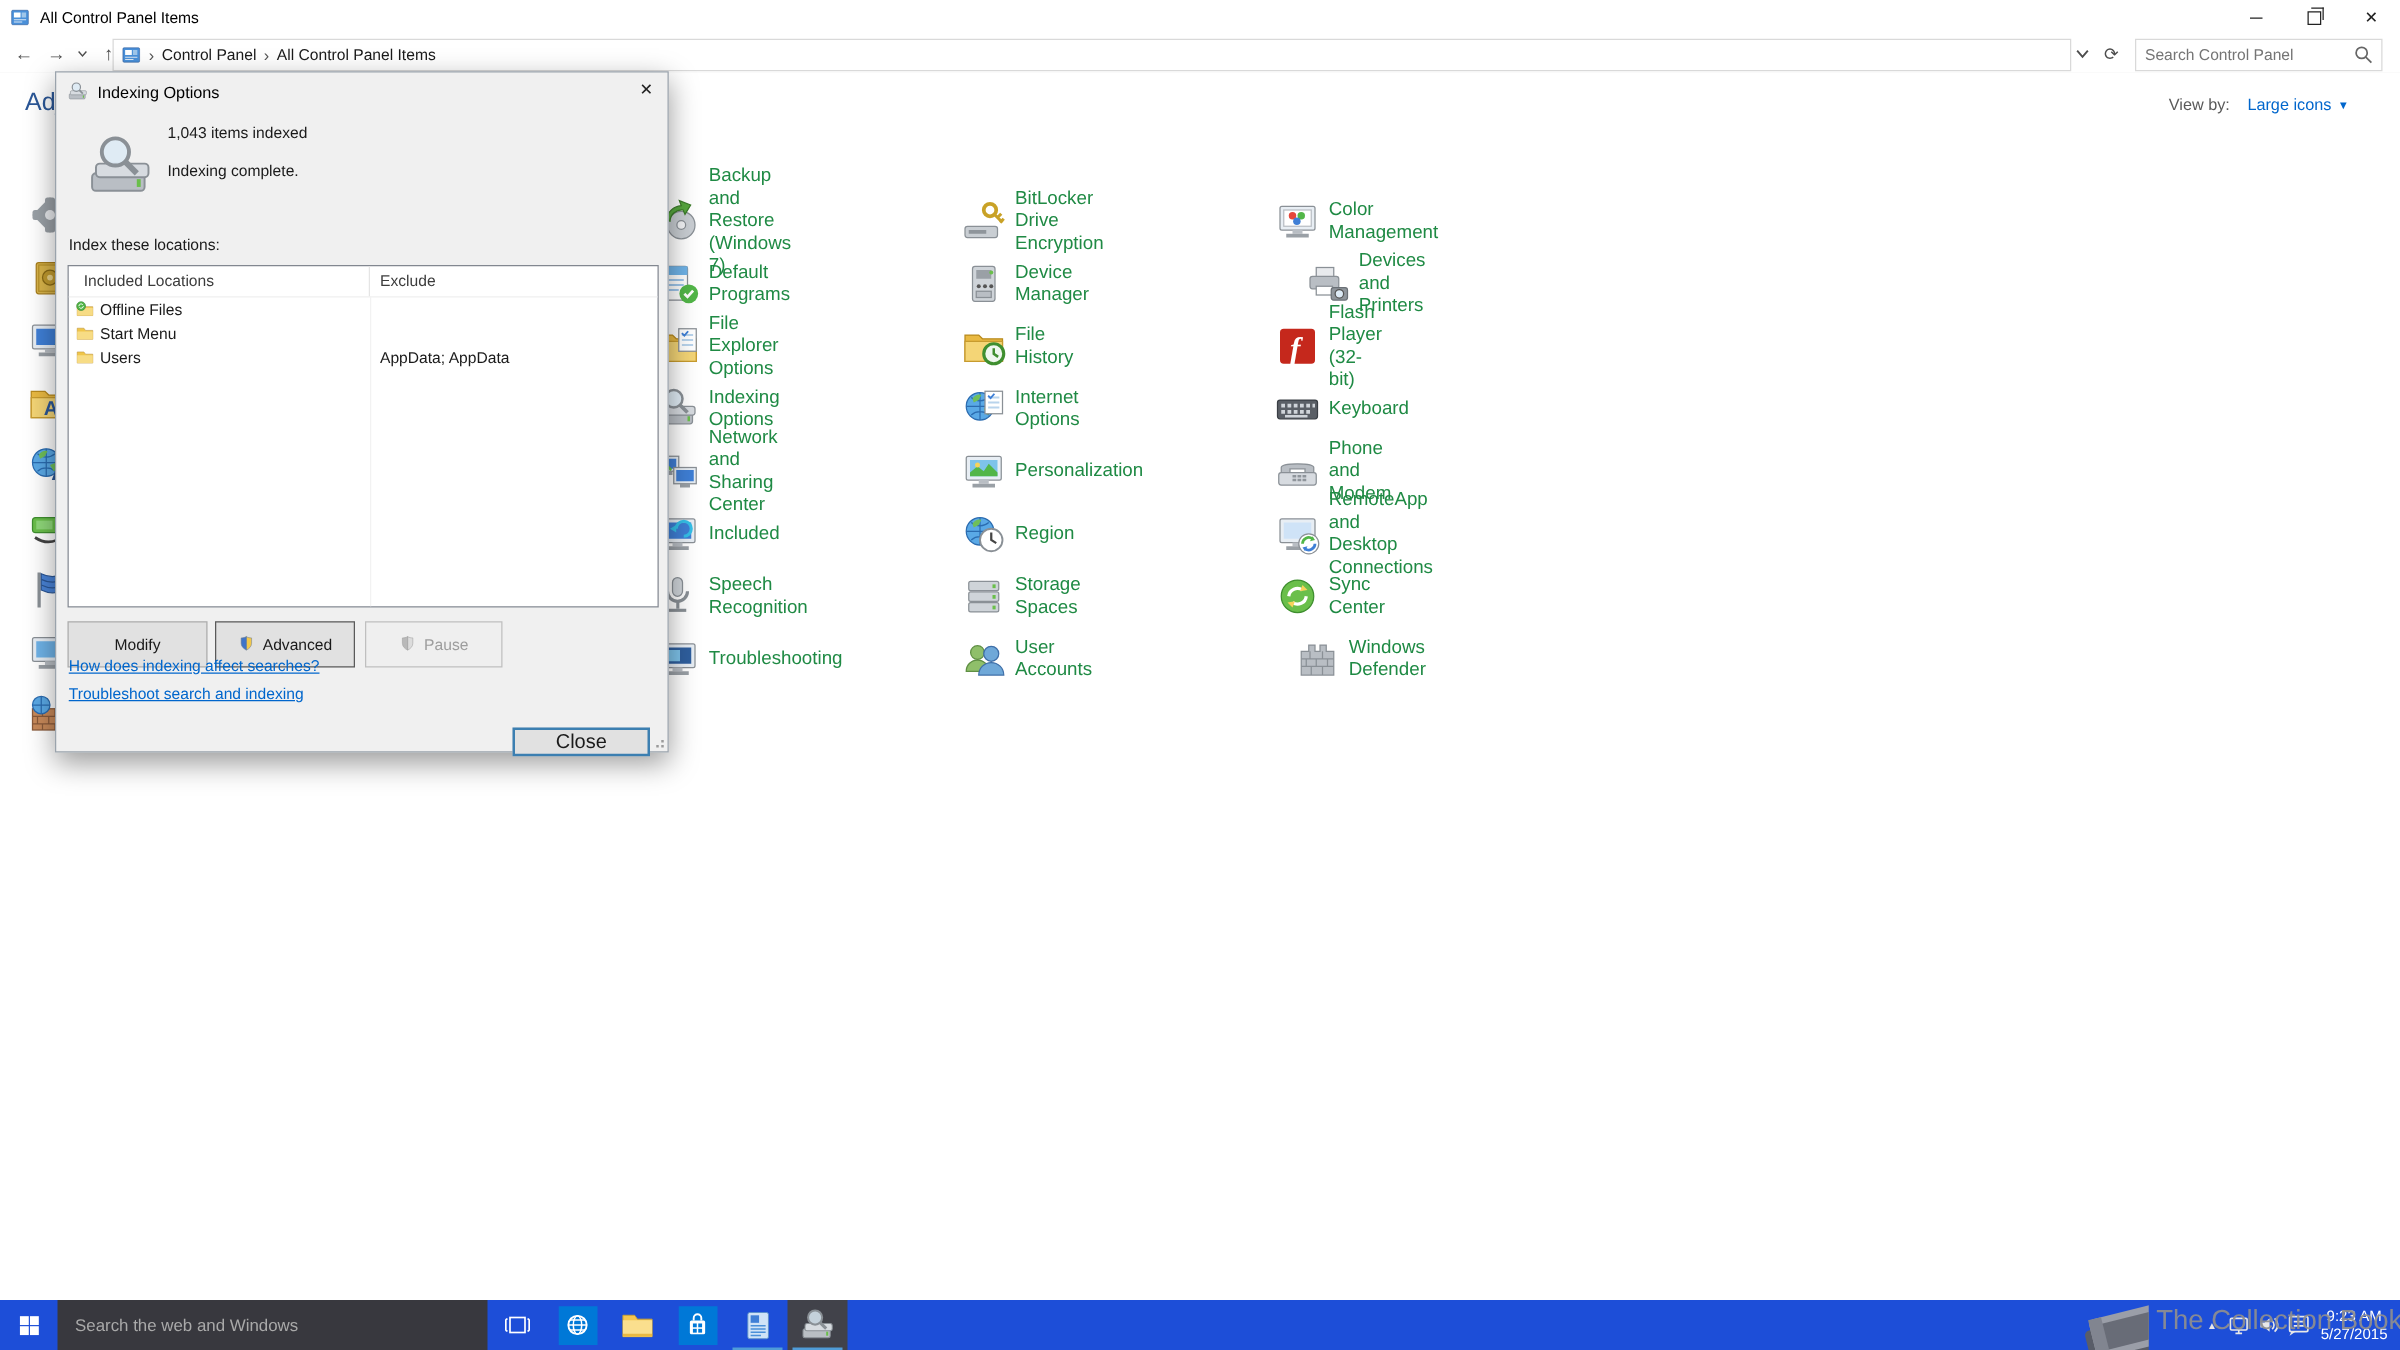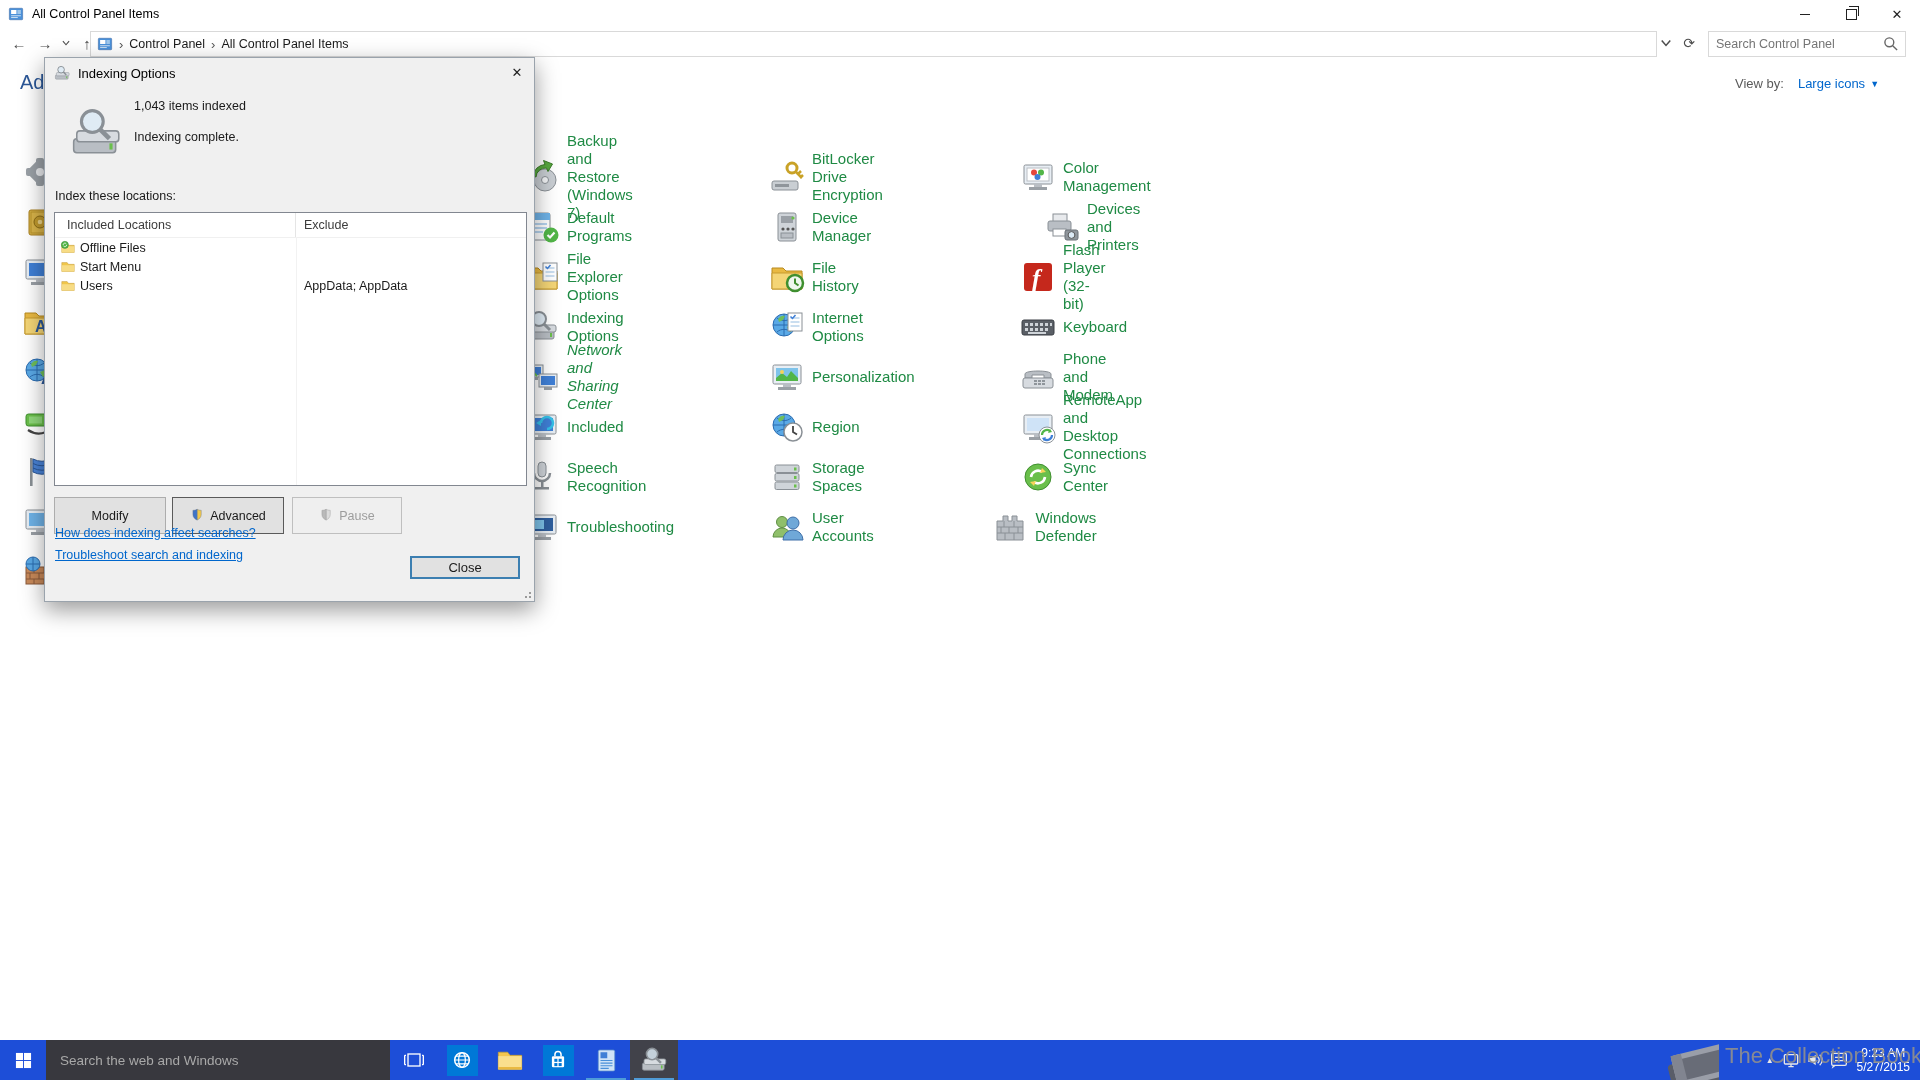--- a/index.html
+++ b/index.html
@@ -56,21 +56,21 @@
   .lb-head .c2{flex:1;display:flex;align-items:center;padding-left:8px;}
   .lb-row{display:flex;height:19px;align-items:center;}
   .lb-row .c1{width:241px;display:flex;align-items:center;padding-left:5px;box-sizing:border-box;}
   .lb-row .c1 .fic{width:16px;height:16px;margin-right:4px;position:relative;flex:0 0 16px;}
   .lb-row .c2{flex:1;padding-left:8px;}
   .lb-col-divider{position:absolute;left:241px;top:24px;bottom:0;width:1px;background:#f2f2f2;}
   .dlg-btn{position:absolute;height:37px;background:#e1e1e1;border:1px solid #adadad;display:flex;align-items:center;justify-content:center;font-size:12.5px;color:#1a1a1a;cursor:pointer;box-sizing:border-box;}
   .dlg-btn.disabled{color:#9d9d9d;border-color:#bfbfbf;background:#efefef;cursor:default;}
   .dlg-btn .sh{width:15px;height:15px;margin-right:5px;}
   .dlg-link{position:absolute;left:10px;color:#0066cc;text-decoration:underline;cursor:pointer;white-space:nowrap;}
-  .close-btn{position:absolute;left:365px;top:498px;width:110px;height:23px;background:#e1e1e1;border:2px solid #3c7fb1;display:flex;align-items:center;justify-content:center;font-size:13px;cursor:pointer;box-sizing:border-box;}
+  .close-btn{position:absolute;left:365px;top:524px;width:110px;height:23px;background:#e1e1e1;border:2px solid #3c7fb1;display:flex;align-items:center;justify-content:center;font-size:16px;cursor:pointer;box-sizing:border-box;}
   .grip{position:absolute;right:3px;bottom:3px;width:10px;height:10px;}
   .grip i{position:absolute;width:2px;height:2px;background:#9a9a9a;}
 
   
   .taskbar{position:absolute;left:0;top:1040px;width:1920px;height:40px;background:#1d4ed8;display:flex;align-items:stretch;z-index:15;}
   .tb-start{width:46px;display:flex;align-items:center;justify-content:center;cursor:pointer;}
   .tb-search{width:344px;background:#38383e;display:flex;align-items:center;}
   .tb-search input{background:transparent;border:none;outline:none;color:#c8c8c8;font-size:13.5px;padding-left:14px;width:100%;font-family:inherit;}
   .tb-search input::placeholder{color:#a9a9a9;}
   .tb-btn{width:48px;position:relative;display:flex;align-items:center;justify-content:center;cursor:pointer;}
@@ -390,21 +390,21 @@
                   <rect x="10" y="19" width="3" height="3"></rect>
                   <rect x="15" y="19" width="3" height="3"></rect>
                   <rect x="20" y="19" width="3" height="3"></rect>
                   <rect x="25" y="19" width="3" height="3"></rect>
                   <rect x="8" y="23" width="18" height="2"></rect>
                 </g>
               </svg>
             </span>
                       <span class="cp-label">Keyboard</span>
           </div>
-          <div class="cp-cell" style="left: 0px; top: 200px; font-style: italic;">
+          <div class="cp-cell" style="left: 0px; top: 200px;">
             <span class="ic">
               <svg width="100%" height="100%" viewBox="0 0 36 36" style="display:block">
                 <rect x="2" y="6" width="17" height="12" fill="#e8eef4" stroke="#8a9096"></rect>
                 <rect x="4" y="8" width="13" height="8" fill="#3f7fd6"></rect>
                 <path d="M7 18h7v3H7z" fill="#9aa0a6"></path>
                 <rect x="15" y="15" width="18" height="13" fill="#e8eef4" stroke="#8a9096"></rect>
                 <rect x="17" y="17" width="14" height="9" fill="#3f7fd6"></rect>
                 <path d="M20 28h8v3h-8z" fill="#9aa0a6"></path>
                 <path d="M8 12l5 5" stroke="#6abf4b" stroke-width="2"></path>
               </svg>
@@ -537,21 +537,21 @@
             <span class="ic">
               <svg width="100%" height="100%" viewBox="0 0 36 36" style="display:block">
                 <circle cx="13" cy="13" r="5.5" fill="#8fbf6a" stroke="#5f8f44"></circle>
                 <path d="M4 28a9 9 0 0 1 18 0z" fill="#8fbf6a" stroke="#5f8f44"></path>
                 <circle cx="24" cy="14" r="6" fill="#6fa8d8" stroke="#3f6fa8"></circle>
                 <path d="M14 31a10 10 0 0 1 20 0z" fill="#6fa8d8" stroke="#3f6fa8"></path>
               </svg>
             </span>
                       <span class="cp-label">User Accounts</span>
           </div>
-          <div class="cp-cell" style="left: 468px; top: 350px; text-align: center;">
+          <div class="cp-cell" style="left: 512px; top: 350px;">
             <span class="ic">
               <svg width="100%" height="100%" viewBox="0 0 36 36" style="display:block">
                 <path d="M5 12h6V7h5v5h4V7h5v5h6v19H5z" fill="#b9bec4" stroke="#8a9096"></path>
                 <path d="M5 18h26M5 24h26M12 12v6M22 12v6M9 18v6M17 18v6M26 18v6M13 24v7M22 24v7" stroke="#8a9096" fill="none"></path>
               </svg>
             </span>
                       <span class="cp-label">Windows Defender</span>
           </div>
         </div>
     </div>

